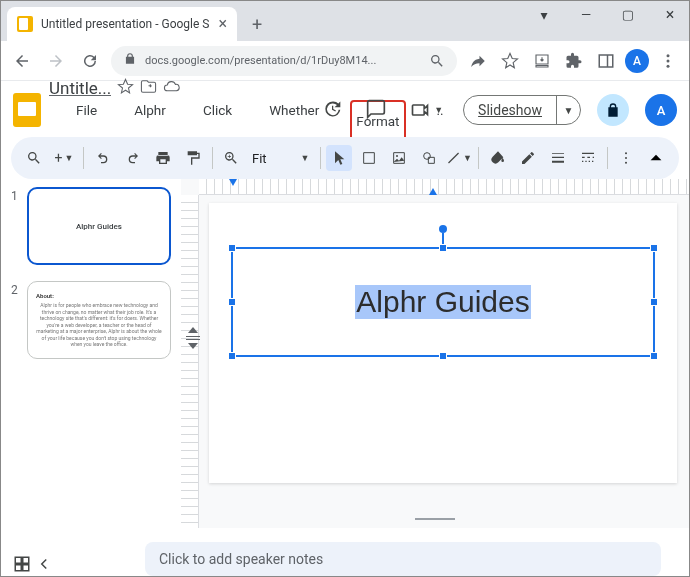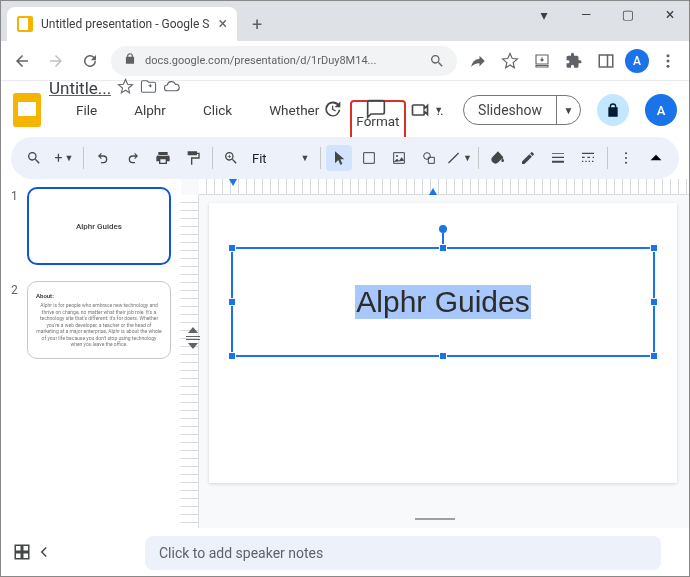--- a/index.html
+++ b/index.html
@@ -34,21 +34,21 @@
     .doc-title { font-size: 17px; color: #3c4043; max-width: 70px; overflow:hidden; text-overflow: ellipsis; white-space: nowrap; }
     .docicon svg { width: 17px; height: 17px; fill: #5f6368; }
     .menubar { display: flex; gap: 4px; font-size: 13.5px; color: #3c4043; }
     .menubar span { padding: 2px 6px; border-radius: 4px; cursor: pointer; margin-left: 21px; }
     .highlighted { border: 2px solid #d93025; border-radius: 4px; padding: 11px 4px !important; }
     .hdr-right { display:flex; align-items:center; gap:16px; margin-left:auto; }
     .hdr-icn svg { width:20px; height:20px; fill:#444746; }
     .hdr-icn { cursor:pointer; padding:4px; border-radius:4px; }
     .meet { display:flex; align-items:center; gap:2px; }
     .slideshow-btn { display:flex; border:1px solid #747775; border-radius:18px; overflow:hidden; }
-    .slideshow-btn .main { padding: 6px 14px; font-size:14px; color:#444746; cursor:pointer; }
+    .slideshow-btn .main { padding: 6px 14px; font-size:14px; color:#444746; cursor:pointer;text-decoration:underline; }
     .slideshow-btn .drop { border-left:1px solid #747775; width:24px; display:flex; align-items:center; justify-content:center; cursor:pointer; color:#444746; font-size:10px; }
     .share-icn { width:32px; height:32px; border-radius:50%; background:#c2e7ff; display:flex; align-items:center; justify-content:center; cursor:pointer; }
     .share-icn svg { width:16px; fill:#001d35; }
     .avatar2 { width:32px; height:32px; border-radius:50%; background:#1a73e8; color:#fff; display:flex; align-items:center; justify-content:center; font-weight:500; }
 
     
     .toolbar { height: 42px; margin: 4px 10px; background: #edf2fa; border-radius: 22px; display: flex; align-items: center; padding: 0 10px; gap: 4px; position:relative; }
     .tb-btn { min-width:26px; height:26px; display:flex; align-items:center; justify-content:center; color:#444746; border-radius:4px; cursor:pointer; font-size:14px; }
     .tb-btn svg { width:16px; height:16px; fill:#444746; }
     .tb-sep { width:1px; height:22px; background:#c4c7c5; margin:0 2px; }
@@ -82,21 +82,21 @@
     .h-bl { bottom:-5px; left:-5px; } .h-bm { bottom:-5px; left:50%; margin-left:-4px; } .h-br { bottom:-5px; right:-5px; }
     .rot { position:absolute; top:-24px; left:50%; margin-left:-4px; width:8px; height:8px; border-radius:50%; background:#1a73e8; }
     .rot::after { content:""; position:absolute; top:8px; left:3px; width:2px; height:12px; background:#1a73e8; }
     .pager { position:absolute; bottom:8px; left:50%; width:40px; height:2px; background:#9aa0a6; margin-left:-20px; }
     .splitter { position:absolute; left:4px; top:148px; width:16px; height:32px; display:flex; flex-direction:column; align-items:center; color:#5f6368; font-size:9px; }
     .splitter .tri-up { width:0;height:0;border-left:5px solid transparent;border-right:5px solid transparent;border-bottom:6px solid #5f6368; margin-bottom:2px;}
     .splitter .line { width:14px; height:1px; background:#5f6368; margin:1px 0; }
     .splitter .tri-dn { width:0;height:0;border-left:5px solid transparent;border-right:5px solid transparent;border-top:6px solid #5f6368; margin-top:2px;}
 
     
-    .bottom { position:absolute; bottom:0; left:0; right:16px; height:46px; display:flex; align-items:center; padding:0 12px; }
+    .bottom { position:absolute; bottom:0; left:0; right:16px; height:46px; display:flex; align-items:flex-end; padding:0 12px; }
     .grid-icn, .explore-icn { width:22px; color:#444746; cursor:pointer; }
     .grid-icn svg, .explore-icn svg { width:18px; height:18px; fill:#444746; }
     .notes { flex:1; height:34px; background:#edf2fa; border-radius:8px; display:flex; align-items:center; padding:0 14px; color:#5f6368; font-size:14px; margin-left:96px; }
 
     .dropdown-caret { font-size:9px; margin-left:2px; color:#444746; }
   </style>
 </head>
 <body>
 
 <div class="titlebar">

